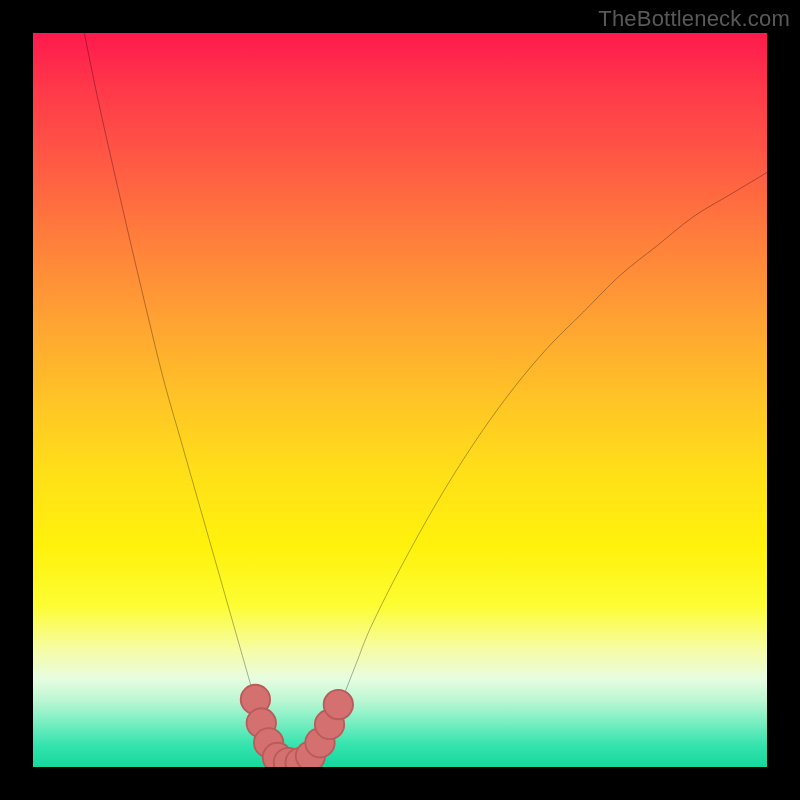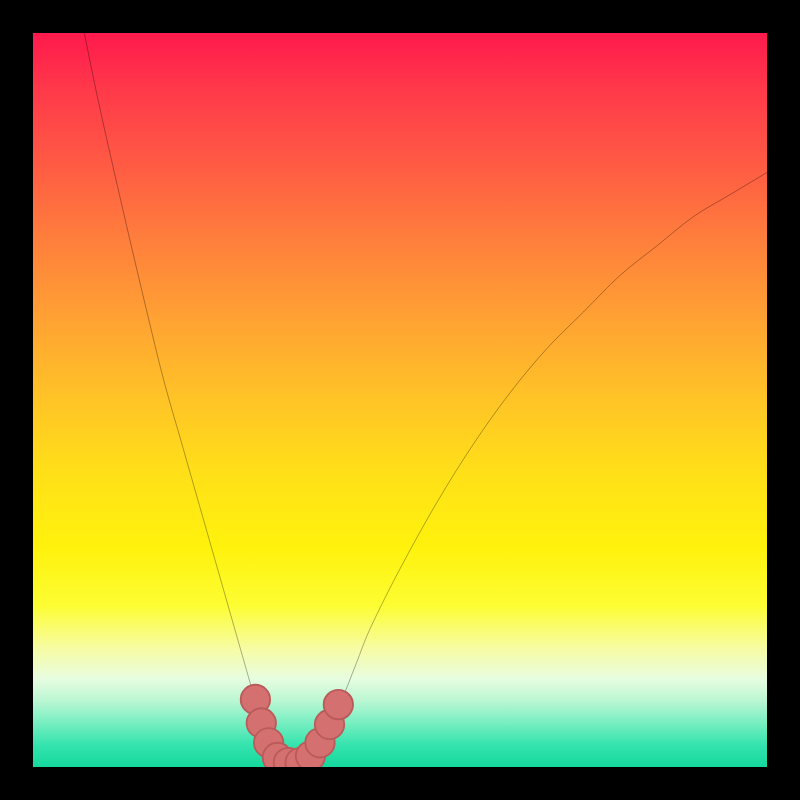--- a/index.html
+++ b/index.html
@@ -74,13 +74,14 @@
         <circle cx="33.300" cy="98.700" r="2" fill="#d47070" stroke="#bb5a5a" stroke-width="0.25"></circle>
         <circle cx="34.800" cy="99.400" r="2" fill="#d47070" stroke="#bb5a5a" stroke-width="0.25"></circle>
         <circle cx="36.400" cy="99.400" r="2" fill="#d47070" stroke="#bb5a5a" stroke-width="0.25"></circle>
         <circle cx="37.800" cy="98.500" r="2" fill="#d47070" stroke="#bb5a5a" stroke-width="0.25"></circle>
         <circle cx="39.100" cy="96.700" r="2" fill="#d47070" stroke="#bb5a5a" stroke-width="0.25"></circle>
         <circle cx="40.400" cy="94.200" r="2" fill="#d47070" stroke="#bb5a5a" stroke-width="0.25"></circle>
         <circle cx="41.600" cy="91.500" r="2" fill="#d47070" stroke="#bb5a5a" stroke-width="0.25"></circle>
       </g>
   </svg>
 
+  <div class="attribution">TheBottleneck.com</div>
 </div>
 
 </body></html>

